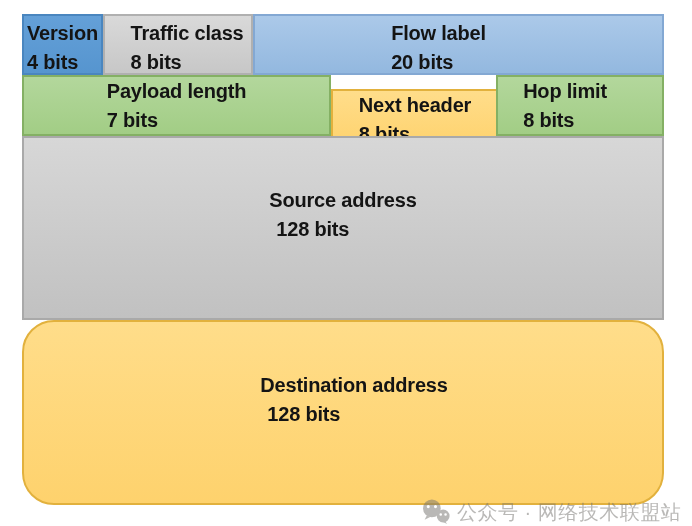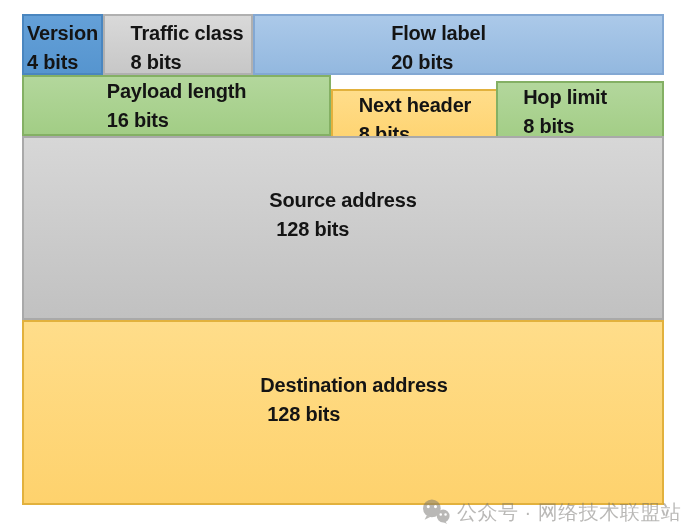--- a/index.html
+++ b/index.html
@@ -21,21 +21,21 @@
   .c-dblue {background:linear-gradient(180deg,#64a0d8,#5695cf);border-color:#4a86bf;}
   .c-lblue {background:linear-gradient(180deg,#abc9e9,#93b8df);border-color:#83a8d3;}
   .c-gray  {background:linear-gradient(180deg,#d9d9d9,#c7c7c7);border-color:#b0b0b0;}
   .c-gray-big{background:linear-gradient(180deg,#d7d7d7,#c1c1c1);border-color:#a9a9a9;}
   .c-green {background:linear-gradient(180deg,#b3d79c,#a2cd85);border-color:#84b064;}
   .c-orange{background:linear-gradient(180deg,#ffdd8a,#fed26d);border-color:#e2b13d;}
   
   .traffic-shift{padding-left:18px;}
   .flow-shift{padding-right:40px;}
   .hop-shift{padding-right:30px;}
-  .dest-shift{padding-left:22px;}
+  .dest-shift{padding-left:22px;border-radius:32px;}
   
   #watermark{
     position:absolute;left:421px;top:484px;height:30px;
     display:flex;align-items:center;gap:7px;
     color:#767470;opacity:0.5;font-size:20px;letter-spacing:0.5px;white-space:nowrap;margin-top:13px;
   }
   #watermark svg{flex:0 0 auto;}
 </style>
 </head>
 <body>
@@ -59,32 +59,32 @@
   <div class="cell c-lblue r1 flow-shift" style="left:253px;top:14px;width:411px;height:61px">
     <div class="txt">
       <div>Flow label</div>
       <div class="bits">20 bits</div>
     </div>
   </div>
 
   <div class="cell c-green r2" style="left:22px;top:75px;width:309px;height:61px">
     <div class="txt">
       <div>Payload length</div>
-      <div class="bits">16 bits</div>
+      <div class="bits">7 bits</div>
     </div>
   </div>
 
   <div class="cell c-orange r2" style="left:331px;top:89px;width:168px;height:61px">
     <div class="txt">
       <div>Next header</div>
       <div class="bits">8 bits</div>
     </div>
   </div>
 
-  <div class="cell c-green r2 hop-shift" style="left:496px;top:81px;width:168px;height:61px">
+  <div class="cell c-green r2 hop-shift" style="left:496px;top:75px;width:168px;height:61px">
     <div class="txt">
       <div>Hop limit</div>
       <div class="bits">8 bits</div>
     </div>
   </div>
 
   <div class="cell c-gray-big big" style="left:22px;top:136px;width:642px;height:184px">
     <div class="txt">
       <div>Source address</div>
       <div class="bits">128 bits</div>

